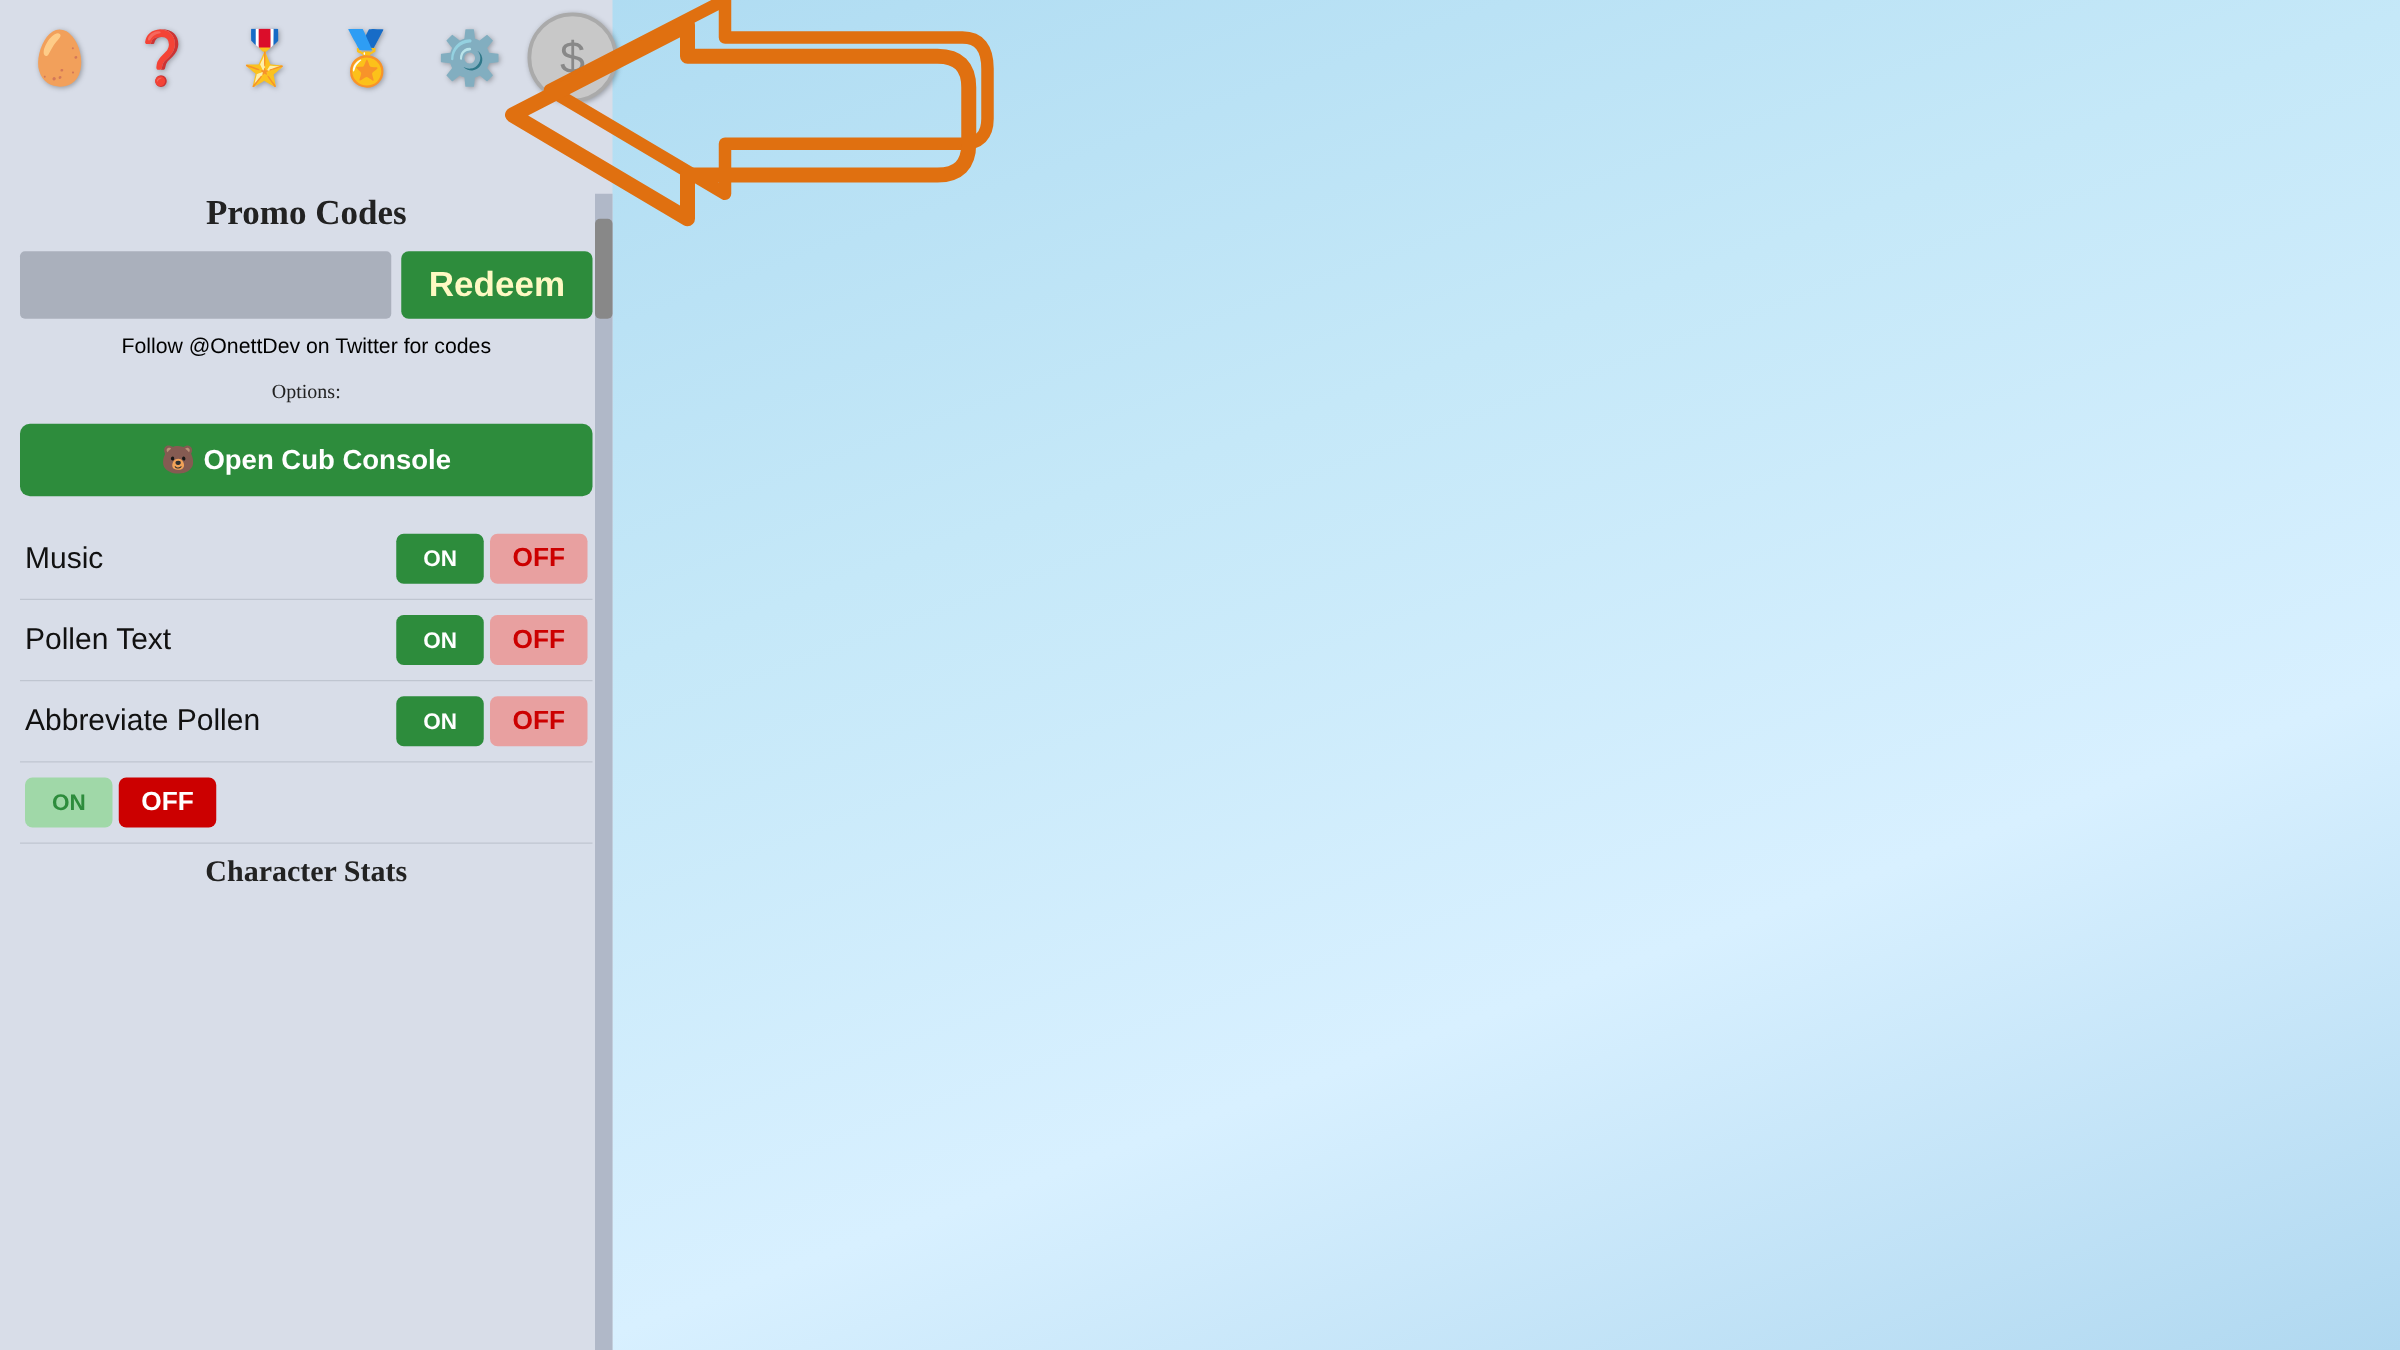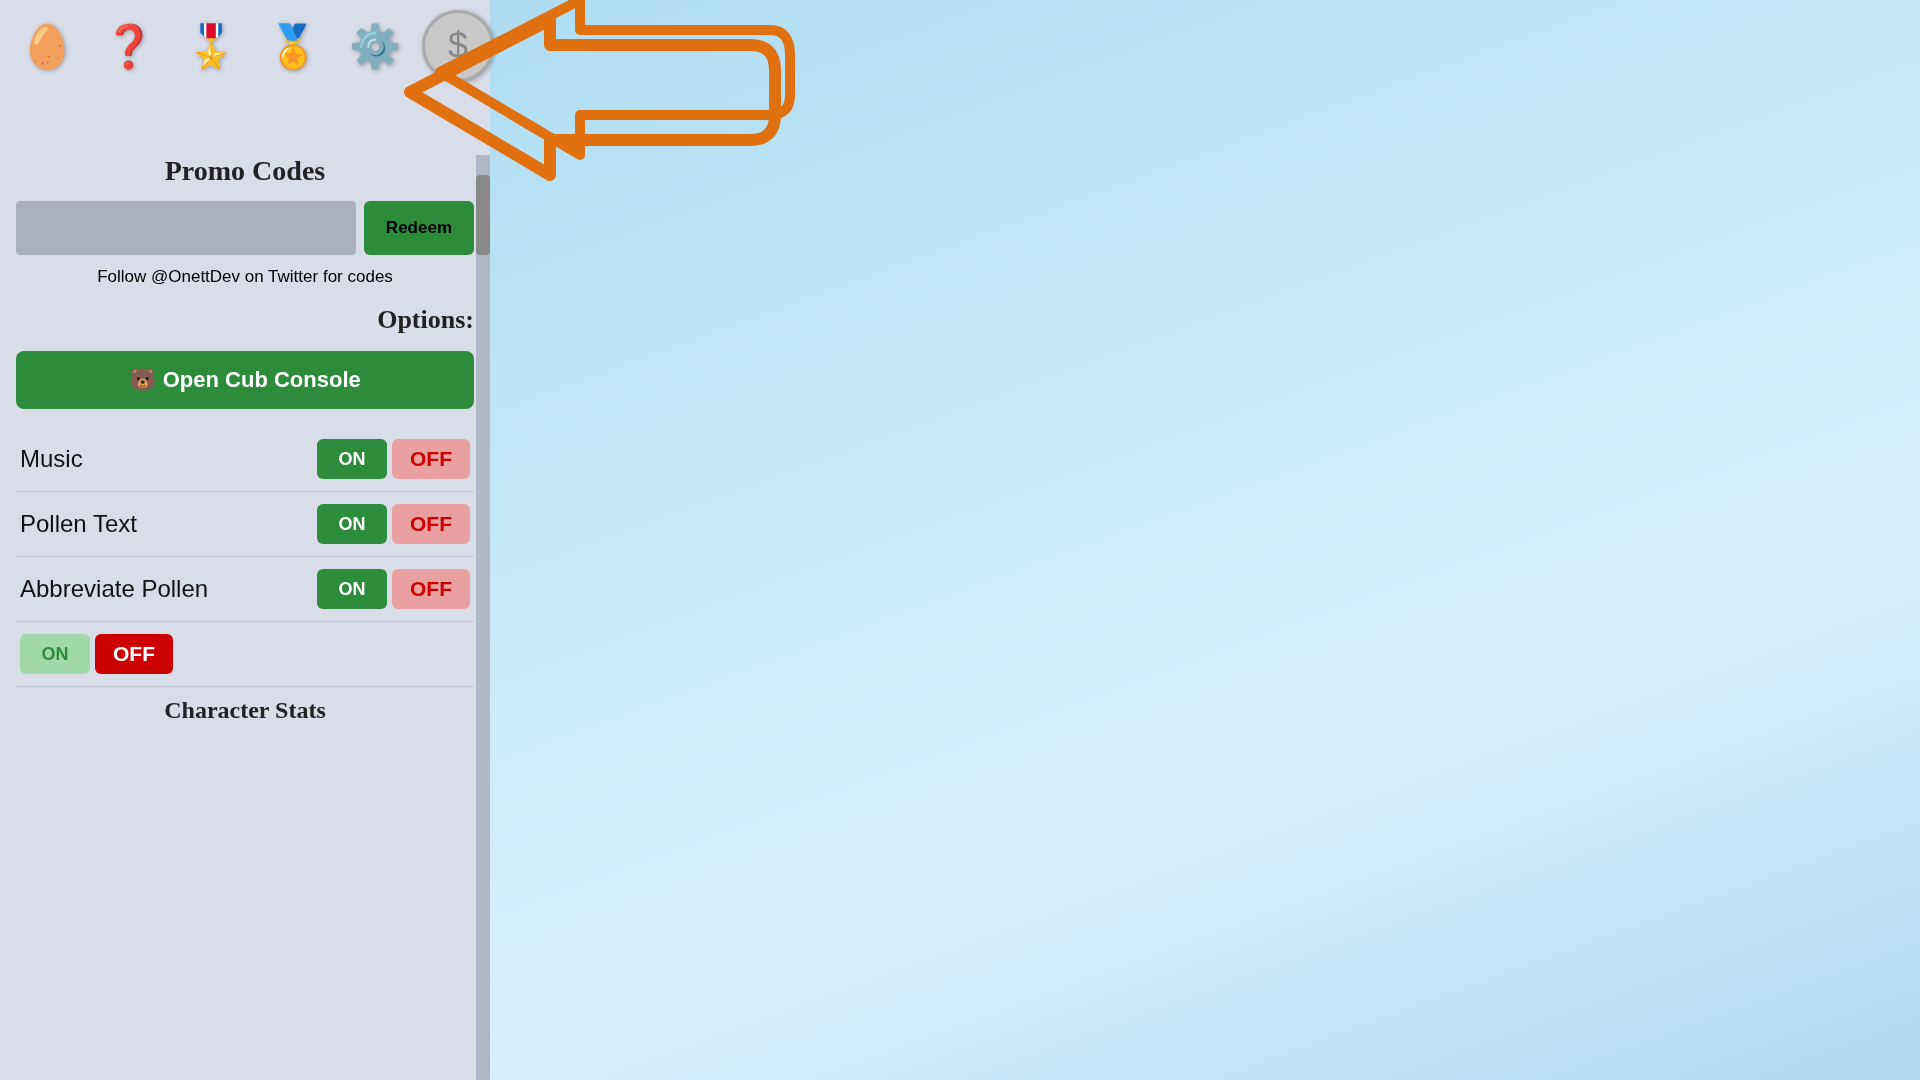--- a/index.html
+++ b/index.html
@@ -112,41 +112,41 @@
       border: none;
       border-radius: 4px;
       font-size: 18px;
       padding: 0 12px;
       color: #555;
       outline: none;
     }
 
     .redeem-btn {
       background: #2d8c3c;
-      color: #000000;
-      font-size: 17px;
+      color: #fef9c3;
+      font-size: 28px;
       font-weight: bold;
       border: none;
       border-radius: 6px;
       padding: 0 22px;
       cursor: pointer;
       white-space: nowrap;
     }
 
     .twitter-text {
       text-align: center;
       font-size: 17px;
       color: #000000;
       margin-bottom: 18px;
     }
 
     .options-title {
-      text-align: right;
-      font-size: 26px;
-      font-weight: bold;
+      text-align: center;
+      font-size: 16px;
+      font-weight: normal;
       color: #222;
       font-family: 'Georgia', serif;
       margin-bottom: 16px;
     }
 
     .open-cub-btn {
       background: #2d8c3c;
       color: white;
       font-size: 22px;
       font-weight: bold;

